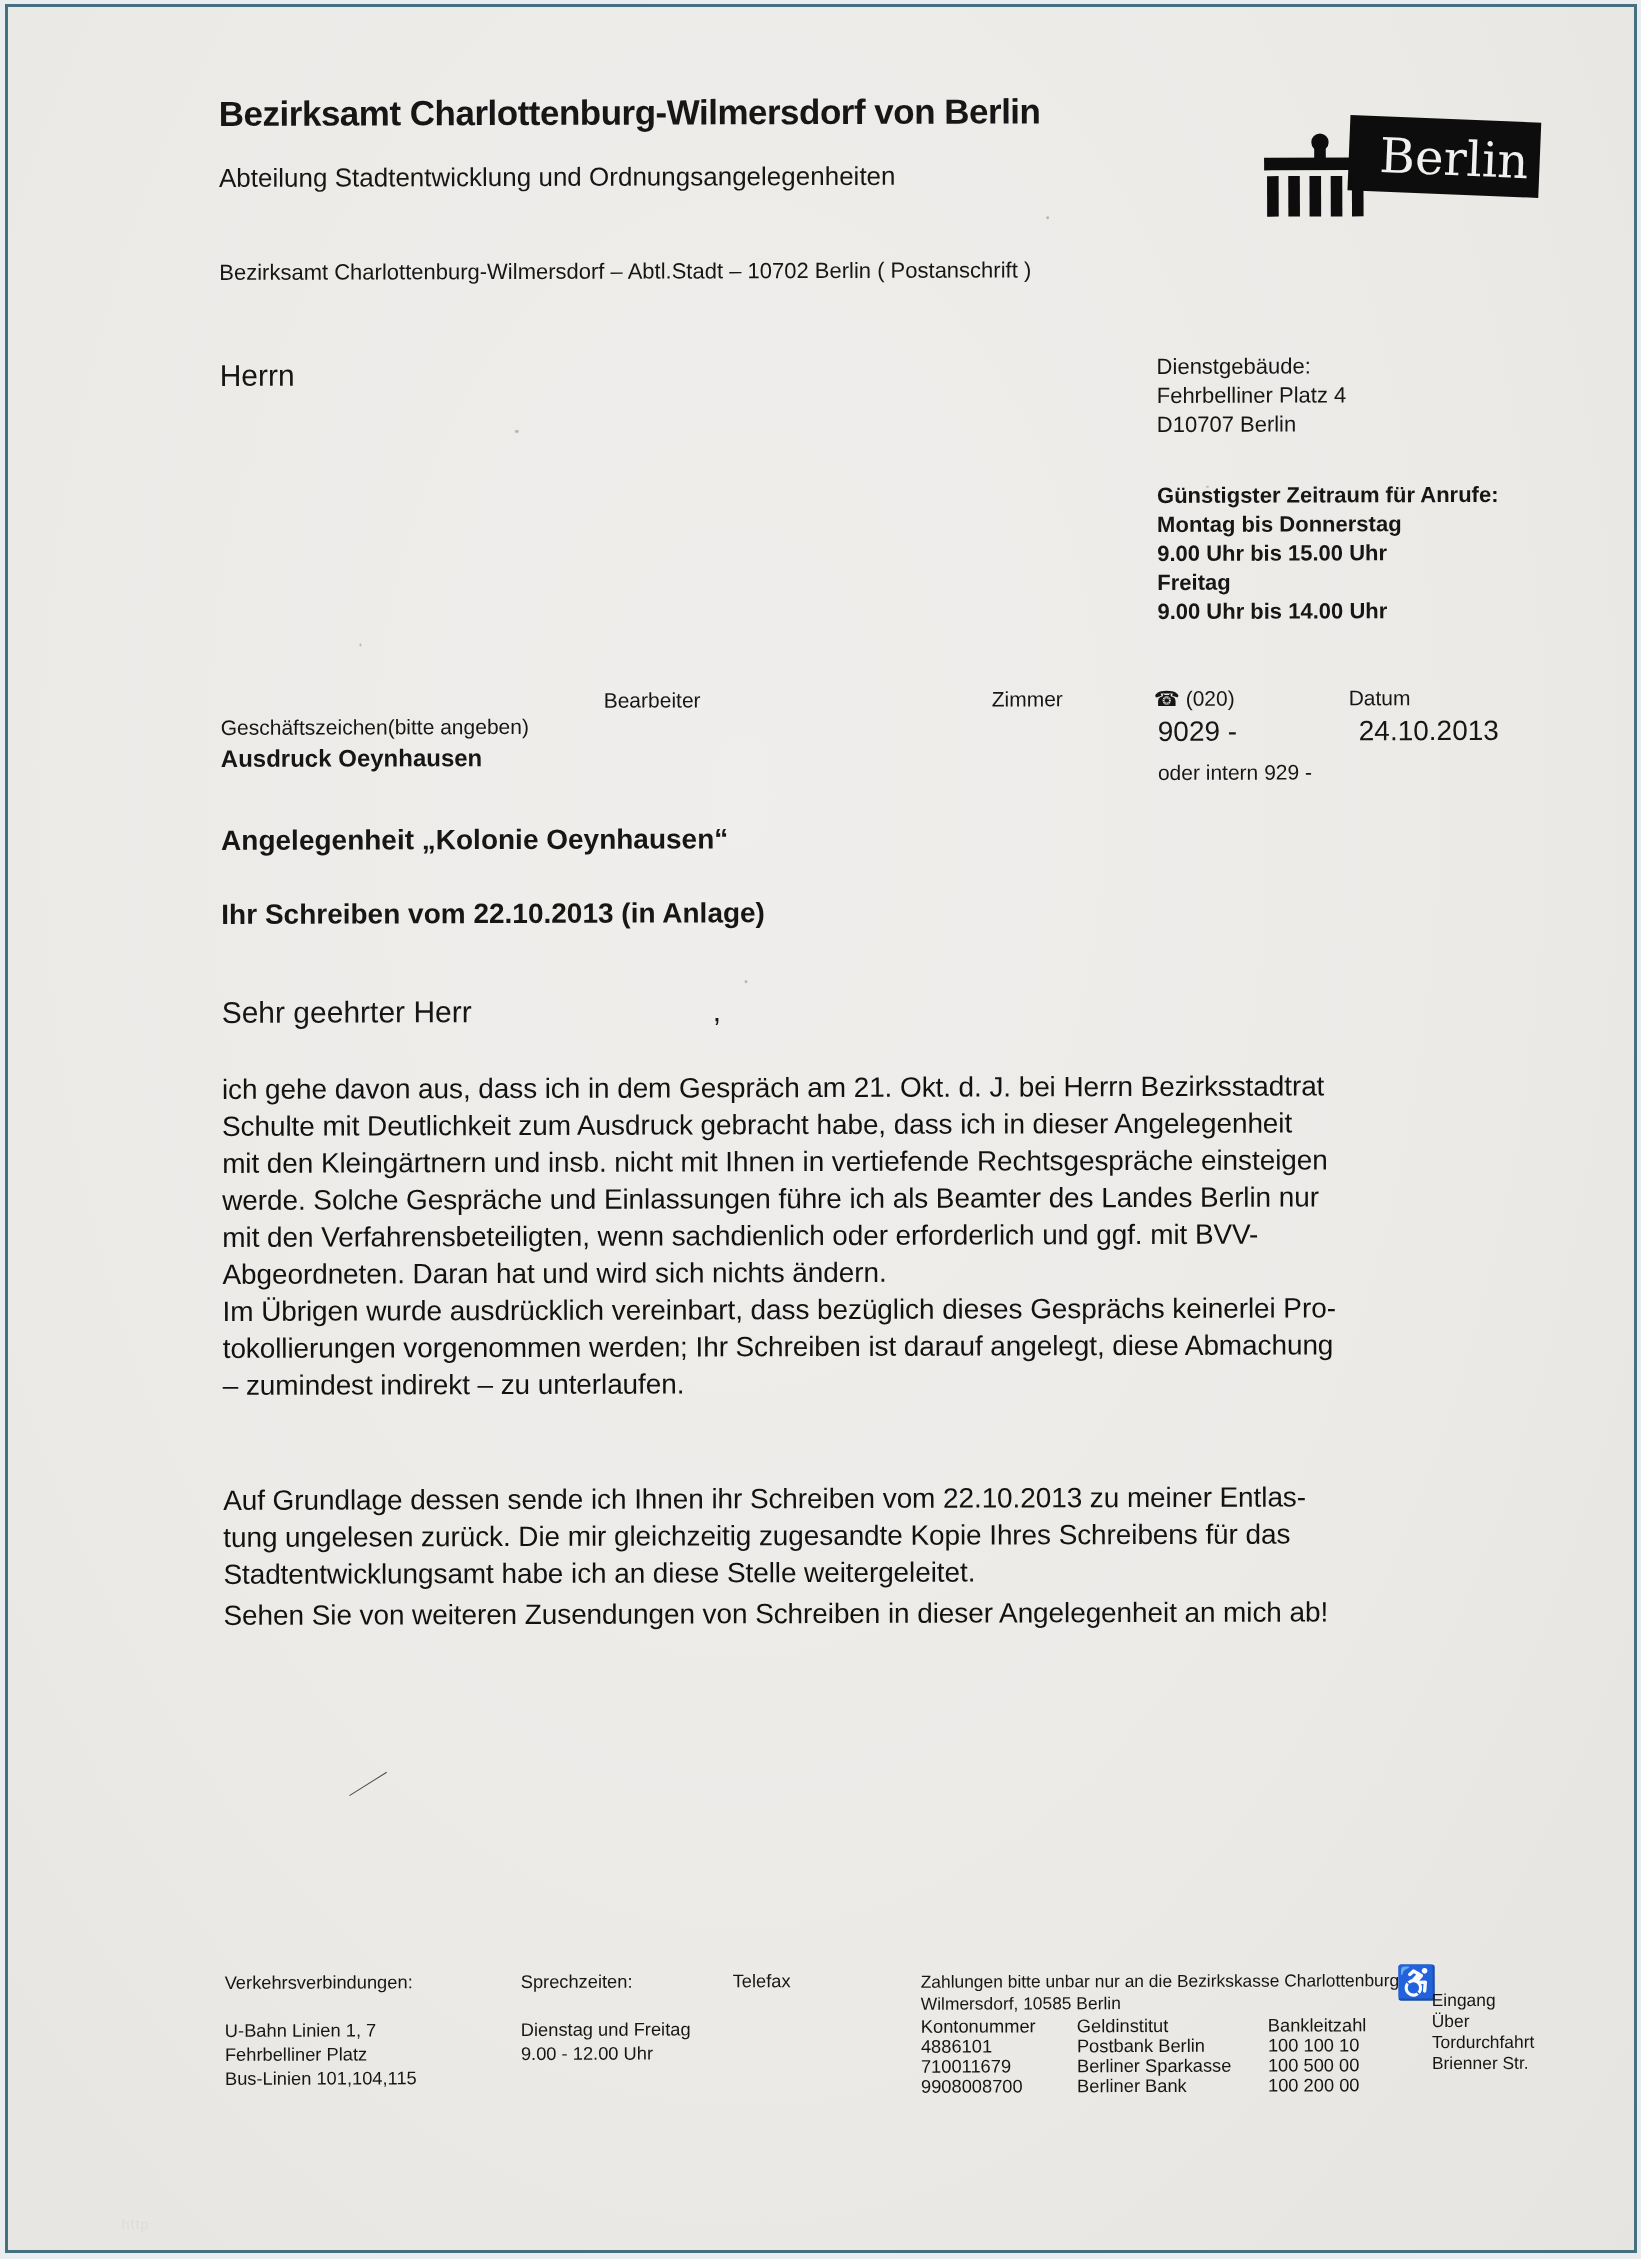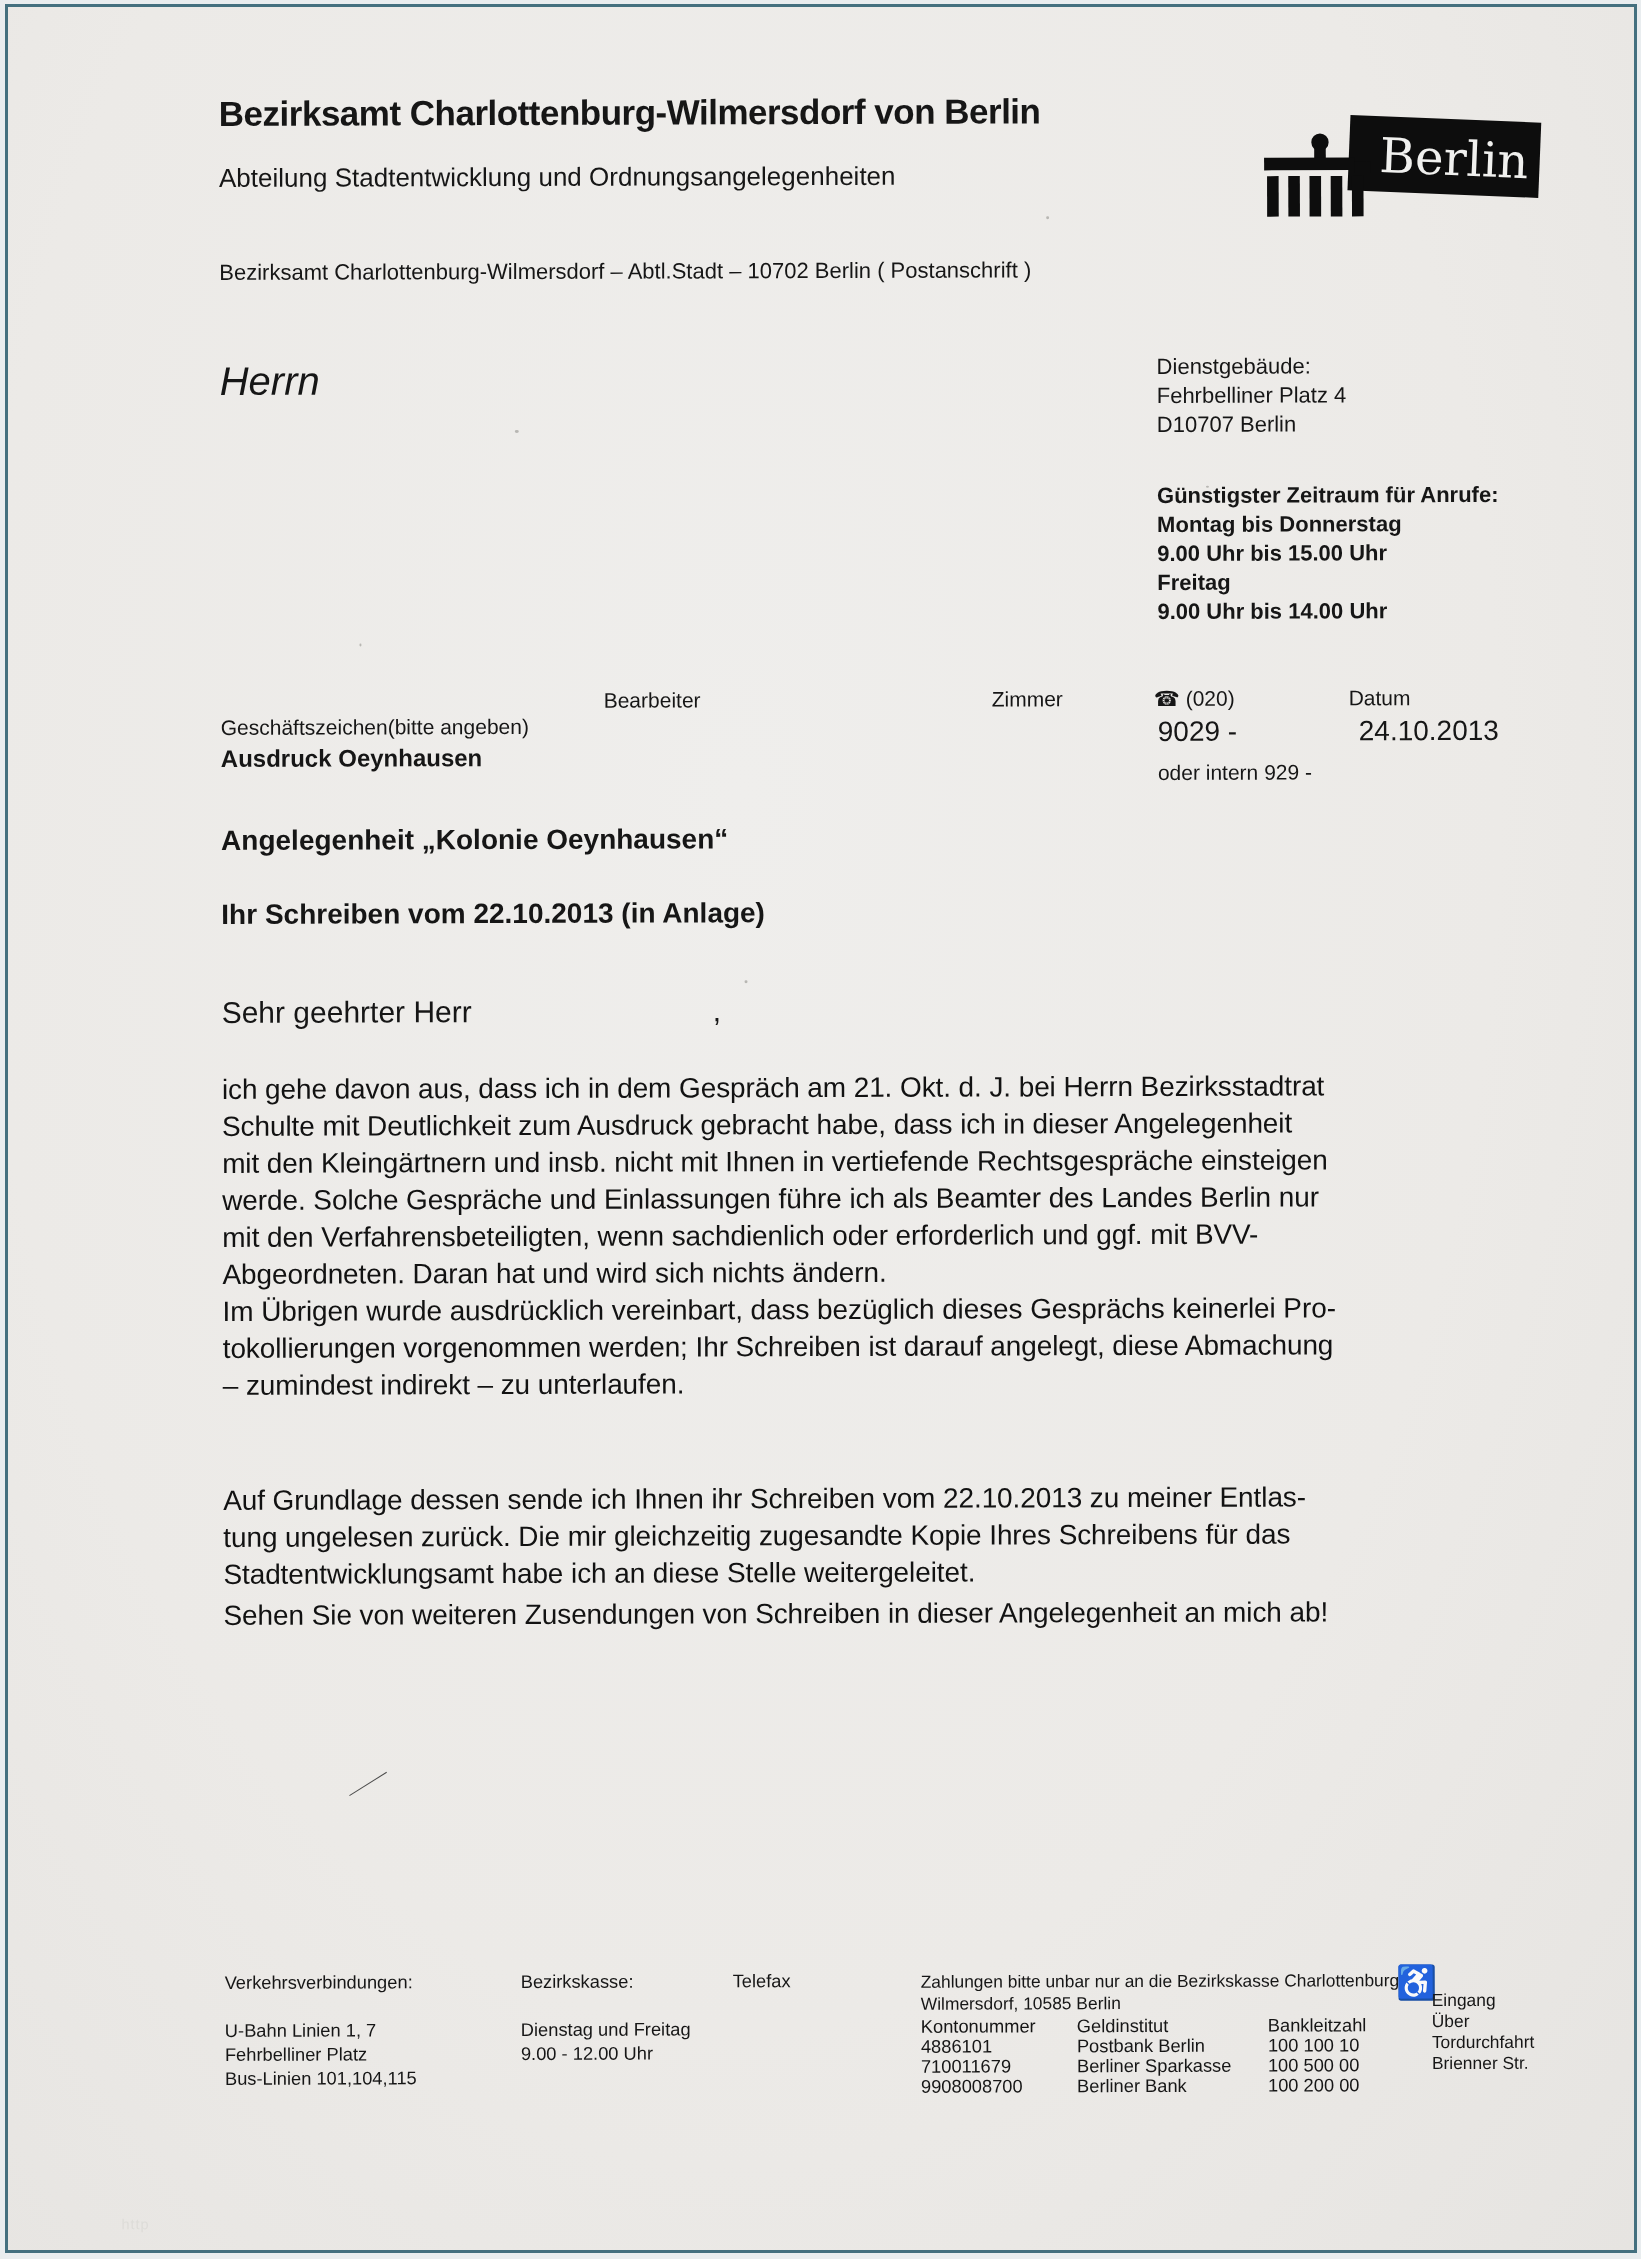--- a/index.html
+++ b/index.html
@@ -19,21 +19,21 @@
   }
   .letter { position: absolute; left: 0; top: 0; width: 1641px; height: 2250px; transform: rotate(-0.18deg); }
   .abs { position: absolute; white-space: nowrap; }
   .preline { white-space: pre-line; }
   .b { font-weight: normal; }
 
   .title { left: 214px; top: 85px; font-size: 35px; font-weight: bold; letter-spacing: -0.5px; }
   .subtitle { left: 214px; top: 154px; font-size: 26px; }
   .logo { left: 1257px; top: 104px; }
   .sender { left: 214px; top: 251px; font-size: 22px; }
-  .herrn { left: 214px; top: 350px; font-size: 40px; font-style: italic; }
+  .herrn { left: 214px; top: 350px; font-size: 30px; }
 
   .office-block { left: 1151px; top: 346px; font-size: 22px; line-height: 29px; }
   .call-block { left: 1151px; top: 475px; font-size: 22px; line-height: 29px; font-weight: bold; }
 
   .ref-label { font-size: 21px; top: 681px; }
   .ref-gz { left: 214px; margin-top: 26px; }
   .ref-bearbeiter { left: 597px; }
   .ref-zimmer { left: 985px; }
   .ref-phone { left: 1147px; }
   .ref-datum { left: 1342px; }
@@ -148,21 +148,21 @@
 tung ungelesen zurück. Die mir gleichzeitig zugesandte Kopie Ihres Schreibens für das
 Stadtentwicklungsamt habe ich an diese Stelle weitergeleitet.</div>
     <div class="abs bodytext p3">Sehen Sie von weiteren Zusendungen von Schreiben in dieser Angelegenheit an mich ab!</div>
 
     <div class="abs sig-stroke"></div>
 
     <div class="abs foot foot-h f-transport-h">Verkehrsverbindungen:</div>
     <div class="abs foot preline f-transport">U-Bahn Linien 1, 7
 Fehrbelliner Platz
 Bus-Linien 101,104,115</div>
-    <div class="abs foot foot-h f-hours-h">Bezirkskasse:</div>
+    <div class="abs foot foot-h f-hours-h">Sprechzeiten:</div>
     <div class="abs foot preline f-hours">Dienstag und Freitag
 9.00 - 12.00 Uhr</div>
     <div class="abs foot foot-h f-telefax">Telefax</div>
     <div class="abs preline f-paynote">Zahlungen bitte unbar nur an die Bezirkskasse Charlottenburg-
 Wilmersdorf, 10585 Berlin</div>
 
     <div class="paytable">
       <div class="row">
         <div class="c1">Kontonummer</div>
         <div class="c2">Geldinstitut</div>

